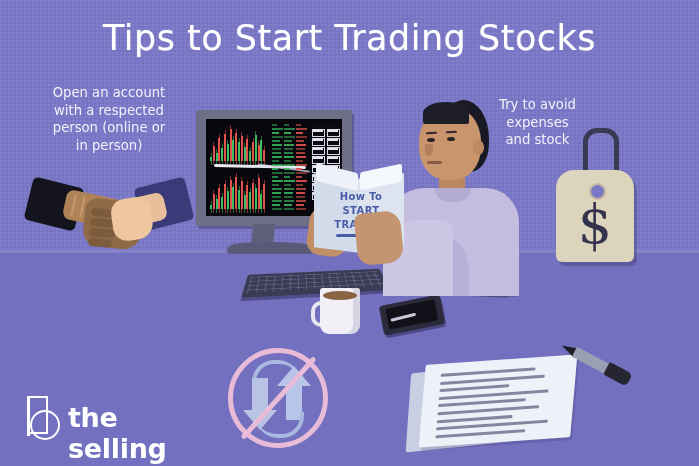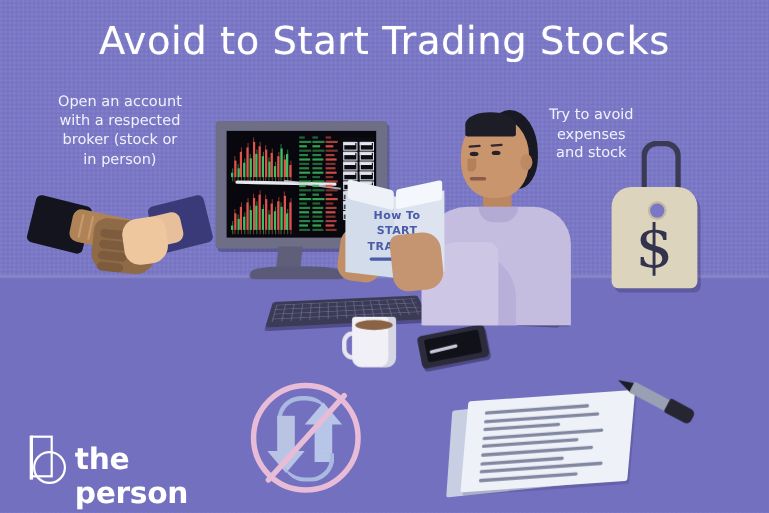--- a/index.html
+++ b/index.html
@@ -212,21 +212,21 @@
   #logo-text{
     position:absolute;left:46px;top:6px;color:#ffffff;font-size:27px;
     font-family:"DejaVu Sans","Liberation Sans",sans-serif;font-weight:700;letter-spacing:-.3px;
   }
 </style>
 </head>
 <body>
 
 <div id="canvas">
 
-  <div id="title">Avoid to Start Trading Stocks</div>
+  <div id="title">Tips to Start Trading Stocks</div>
 
   <div id="desk"></div>
   <div id="desk-edge"></div>
 
   <div id="monitor">
     <div id="mon-bezel"></div>
     <div id="mon-screen">
       <div class="candles" id="candles-top" style="left: 4px; top: 4px; width: 58px; height: 40px;">
           <div class="ck" style="left: 0px; top: 34px; height: 4px; background: rgb(63, 191, 99);">
             <div class="wick" style="top: -4px; height: 12px; background: rgb(63, 191, 99);"></div>
@@ -568,26 +568,26 @@
         <div class="knuck" style="left: 6px; top: 10px; width: 30px;"></div>
         <div class="knuck" style="left: 6px; top: 20px; width: 28px;"></div>
         <div class="knuck" style="left: 6px; top: 30px; width: 26px;"></div>
         <div class="knuck" style="left: 6px; top: 40px; width: 24px;"></div>
       </div>
     <div id="grip2"></div>
   </div>
 
   <div class="cap" id="cap-broker">Open an account
 with a respected
-broker (stock or
+person (online or
 in person)</div>
   <div class="cap" id="cap-fees">Try to avoid
 expenses
 and stock</div>
 
   <div id="logo">
     <div id="logo-rect"></div>
     <div id="logo-circ"></div>
     <div id="logo-stem"></div>
-    <div id="logo-text">the person</div>
+    <div id="logo-text">the selling</div>
   </div>
 
 </div>
 
 </body></html>

